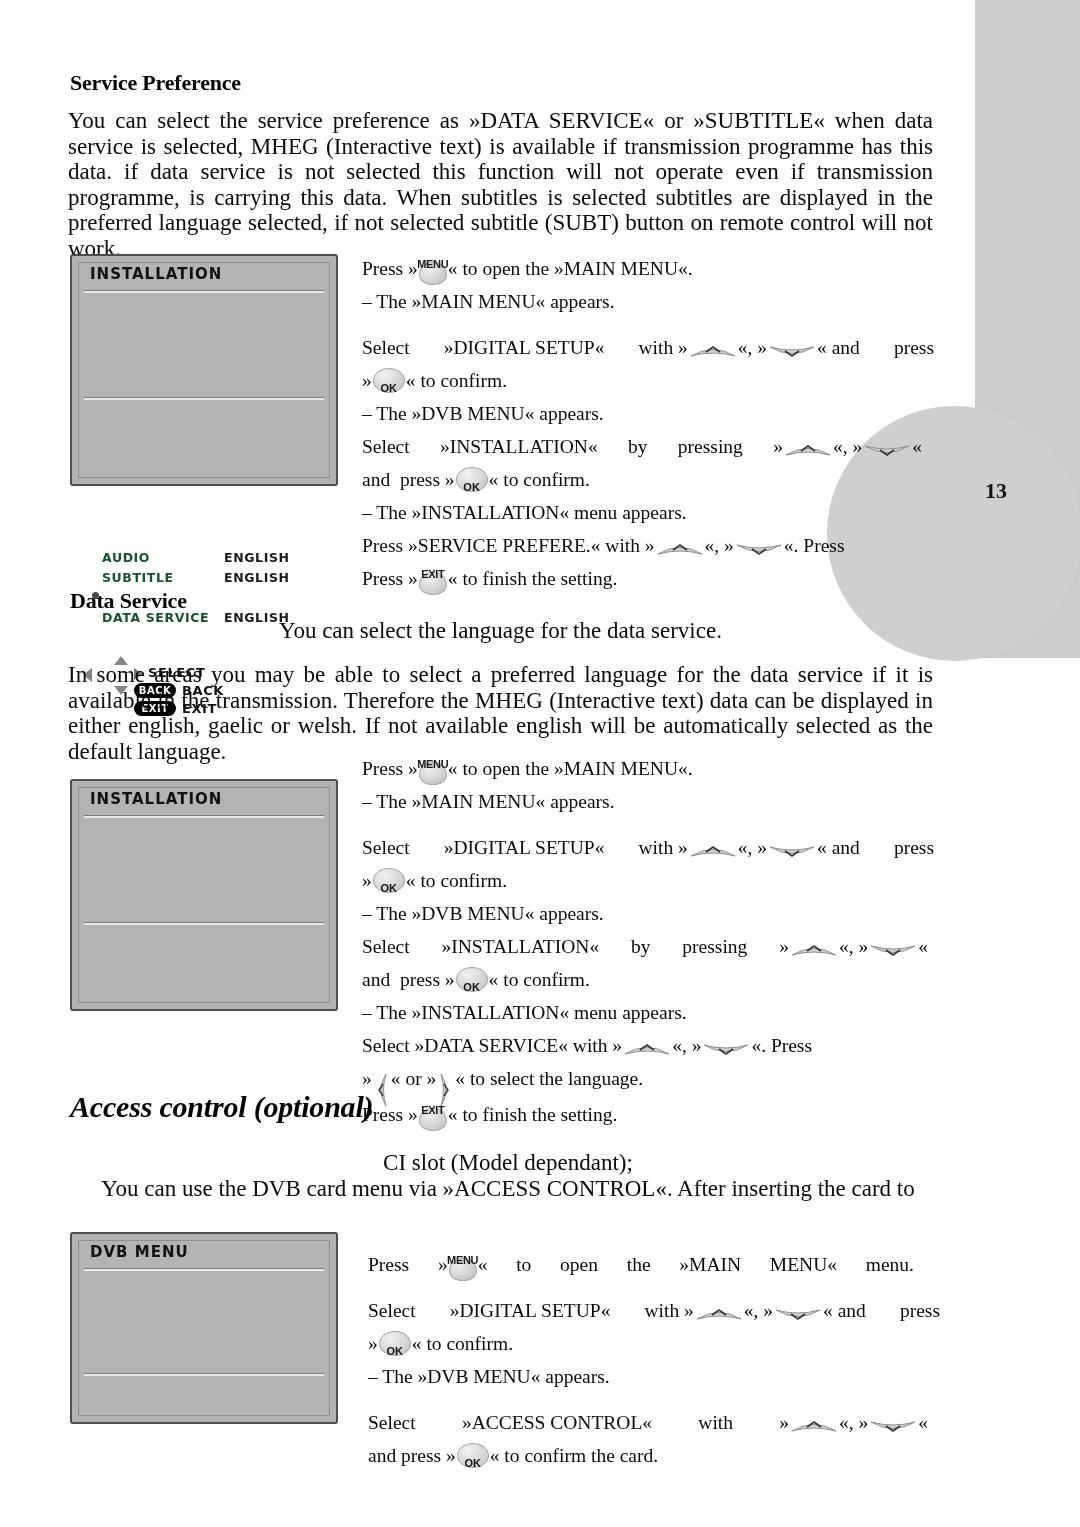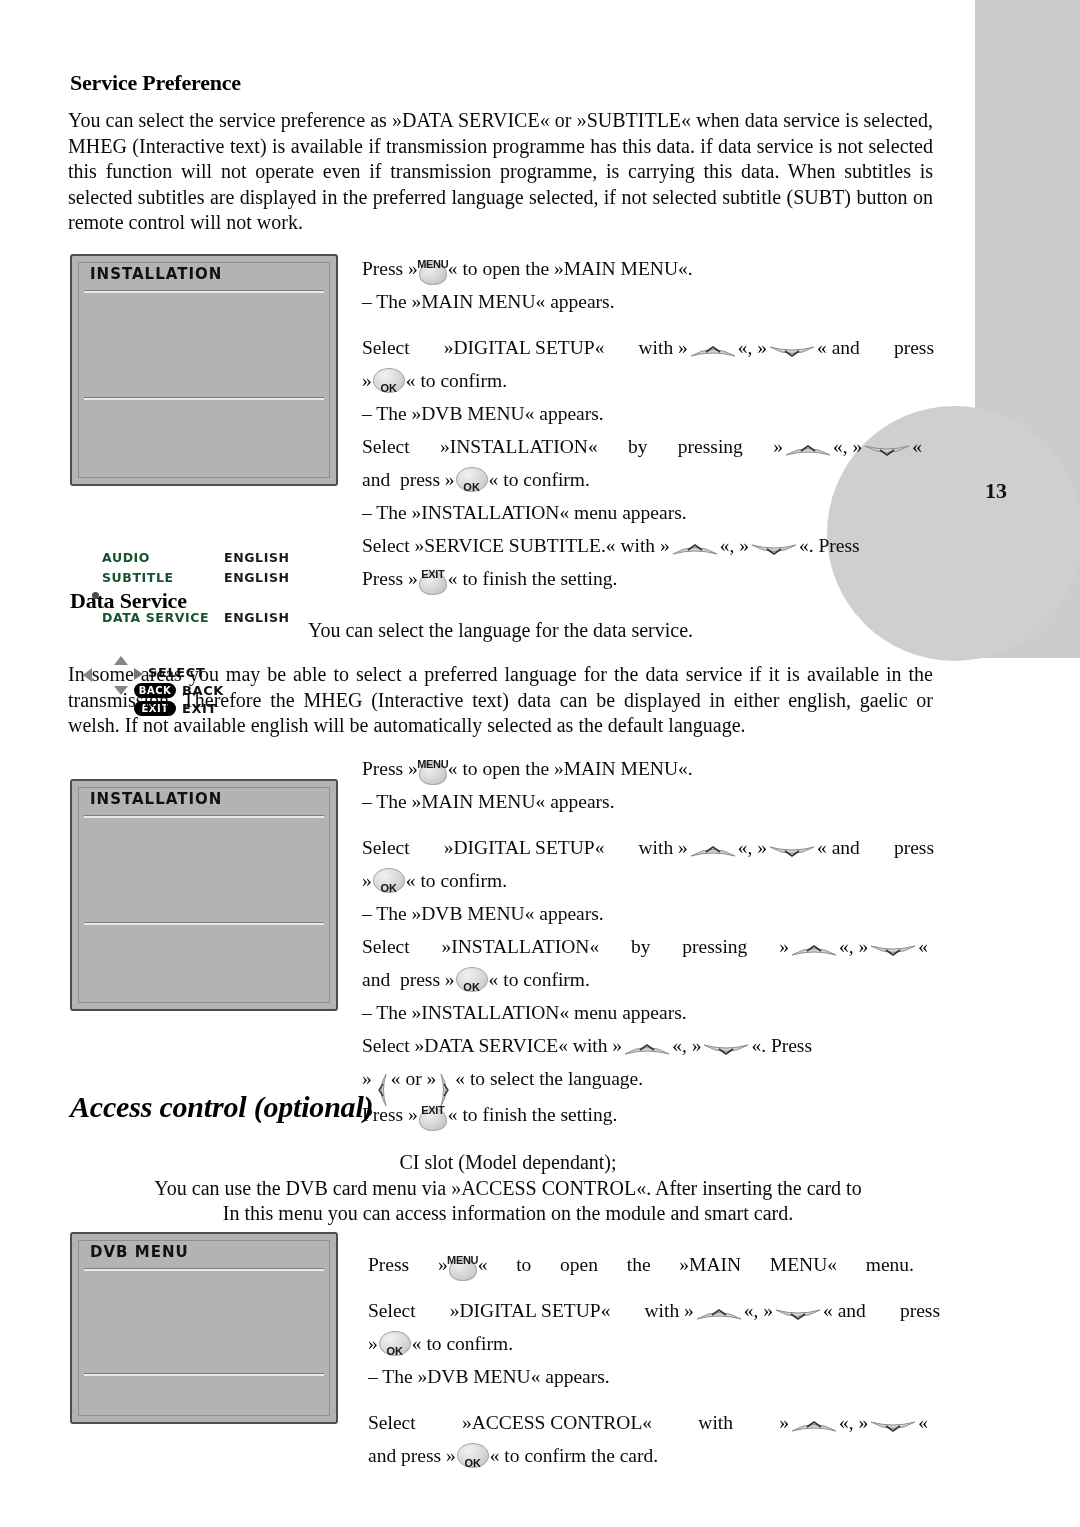--- a/index.html
+++ b/index.html
@@ -65,21 +65,21 @@
   }
   .sec-title.big {
     font-size: 30px;
     font-style: italic;
   }
   .sec-title.big .normal { }
 
   .para {
     position: absolute;
     font-family: "Liberation Serif", serif;
-    font-size: 20px;
+    font-size: 23px;
     line-height: 25.5px;
     text-align: justify;
     color: #0a0a0a;
   }
   .para.nojust { text-align: center; }
 
   
   .steps {
     position: absolute;
     font-family: "Liberation Serif", serif;
@@ -335,21 +335,21 @@
             </svg></span><span>«, »</span><span class="key key-ud"><svg viewBox="0 0 46 17">
               <path d="M1 4 Q23 10 45 4 Q23 17 1 4 Z" fill="#d2d2d2" stroke="#8f8f8f" stroke-width="1"></path>
               <path d="M16 8 L23 13 L30 8" fill="none" stroke="#333" stroke-width="1.6"></path>
             </svg></span><span>«</span></span>
     </div>
     <div class="line">
       <span>and</span>&nbsp;&nbsp;<span>press »</span><span class="key key-ok"><span>OK</span></span><span>« to confirm.</span>
     </div>
     <div class="line">– The »INSTALLATION« menu appears.</div>
     <div class="line">
-      <span>Select »SERVICE SUBTITLE.« with »</span><span class="key key-ud"><svg viewBox="0 0 46 17">
+      <span>Press »SERVICE PREFERE.« with »</span><span class="key key-ud"><svg viewBox="0 0 46 17">
             <path d="M1 13 Q23 0 45 13 Q23 7 1 13 Z" fill="#d2d2d2" stroke="#8f8f8f" stroke-width="1"></path>
             <path d="M16 9 L23 4 L30 9" fill="none" stroke="#333" stroke-width="1.6"></path>
           </svg></span><span>«, »</span><span class="key key-ud"><svg viewBox="0 0 46 17">
             <path d="M1 4 Q23 10 45 4 Q23 17 1 4 Z" fill="#d2d2d2" stroke="#8f8f8f" stroke-width="1"></path>
             <path d="M16 8 L23 13 L30 8" fill="none" stroke="#333" stroke-width="1.6"></path>
           </svg></span><span>«. Press</span>
     </div>
     <div class="line">
       <span>Press »</span><span class="key key-round"><span class="key-cap">EXIT</span></span><span>« to finish the setting.</span>
     </div>
@@ -433,21 +433,20 @@
   </div>
 
   <div class="sec-title big" style="left:70px; top:1090px;">
     <span>Access control</span>
     <span class="normal">(optional)</span>
   </div>
 
   <div class="para nojust" style="left:68px; top:1150px; width:880px;">
     <div>CI slot (Model dependant);</div>
     <div>You can use the DVB card menu via »ACCESS CONTROL«. After inserting the card to</div>
-    <div>In this menu you can access information on the module and smart card.</div>
   </div>
 
   <div class="osd" id="osd3" style="left:70px; top:1232px; width:268px; height:192px;">
     <div class="osd-inner"></div>
     <div class="osd-title">DVB MENU</div>
     <div class="osd-rule" style="top:34px;"></div>
 
     <div class="osd-rule" style="top:139px;"></div>
 
   </div>

